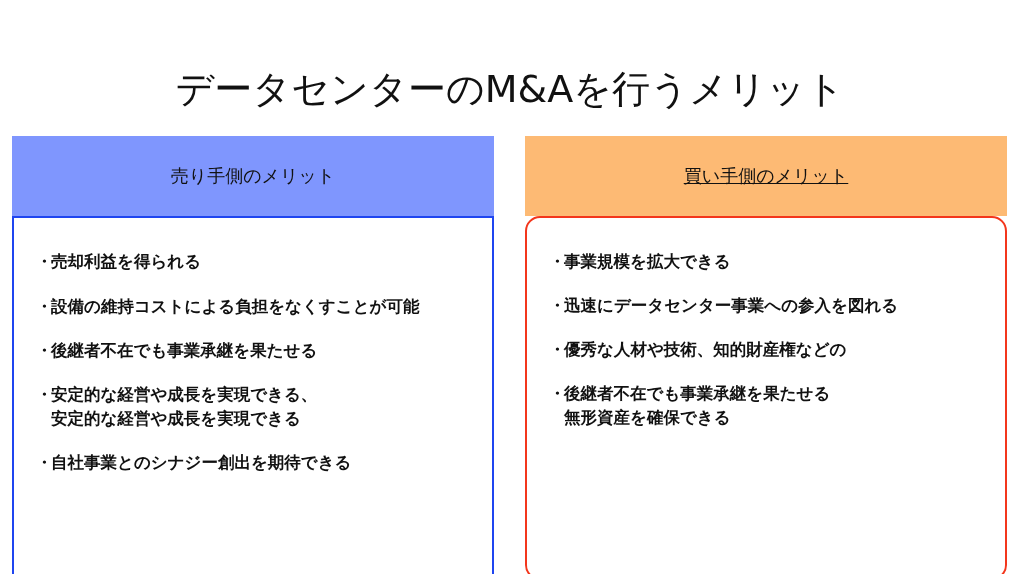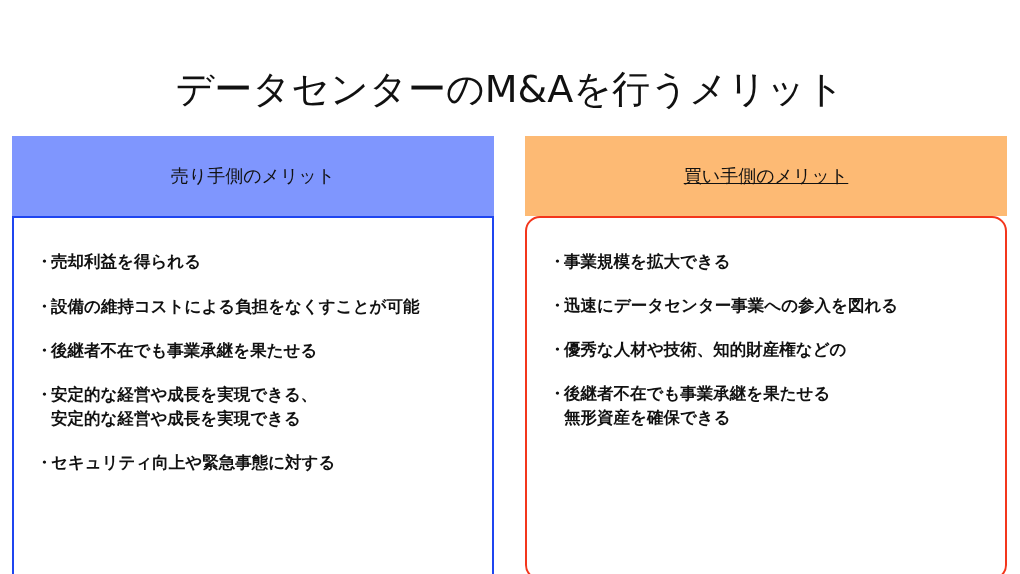--- a/index.html
+++ b/index.html
@@ -27,21 +27,21 @@
 
 <div class="title">データセンターのM&amp;Aを行うメリット</div>
 
 <div class="panel left">
   <div class="panel-header">売り手側のメリット</div>
   <div class="panel-body">
     <div class="item"><span class="bullet">・</span><span>売却利益を得られる</span></div>
     <div class="item"><span class="bullet">・</span><span>設備の維持コストによる負担をなくすことが可能</span></div>
     <div class="item"><span class="bullet">・</span><span>後継者不在でも事業承継を果たせる</span></div>
     <div class="item"><span class="bullet">・</span><span>安定的な経営や成長を実現できる、</span><span class="line2">安定的な経営や成長を実現できる</span></div>
-    <div class="item"><span class="bullet">・</span><span>セキュリティ向上や緊急事態に対する</span></div>
+    <div class="item"><span class="bullet">・</span><span>自社事業とのシナジー創出を期待できる</span></div>
   </div>
 </div>
 
 <div class="panel right">
   <div class="panel-header">買い手側のメリット</div>
   <div class="panel-body">
     <div class="item"><span class="bullet">・</span><span>事業規模を拡大できる</span></div>
     <div class="item"><span class="bullet">・</span><span>迅速にデータセンター事業への参入を図れる</span></div>
     <div class="item"><span class="bullet">・</span><span>優秀な人材や技術、知的財産権などの</span></div>
     <div class="item"><span class="bullet">・</span><span>後継者不在でも事業承継を果たせる</span><span class="line2">無形資産を確保できる</span></div>

